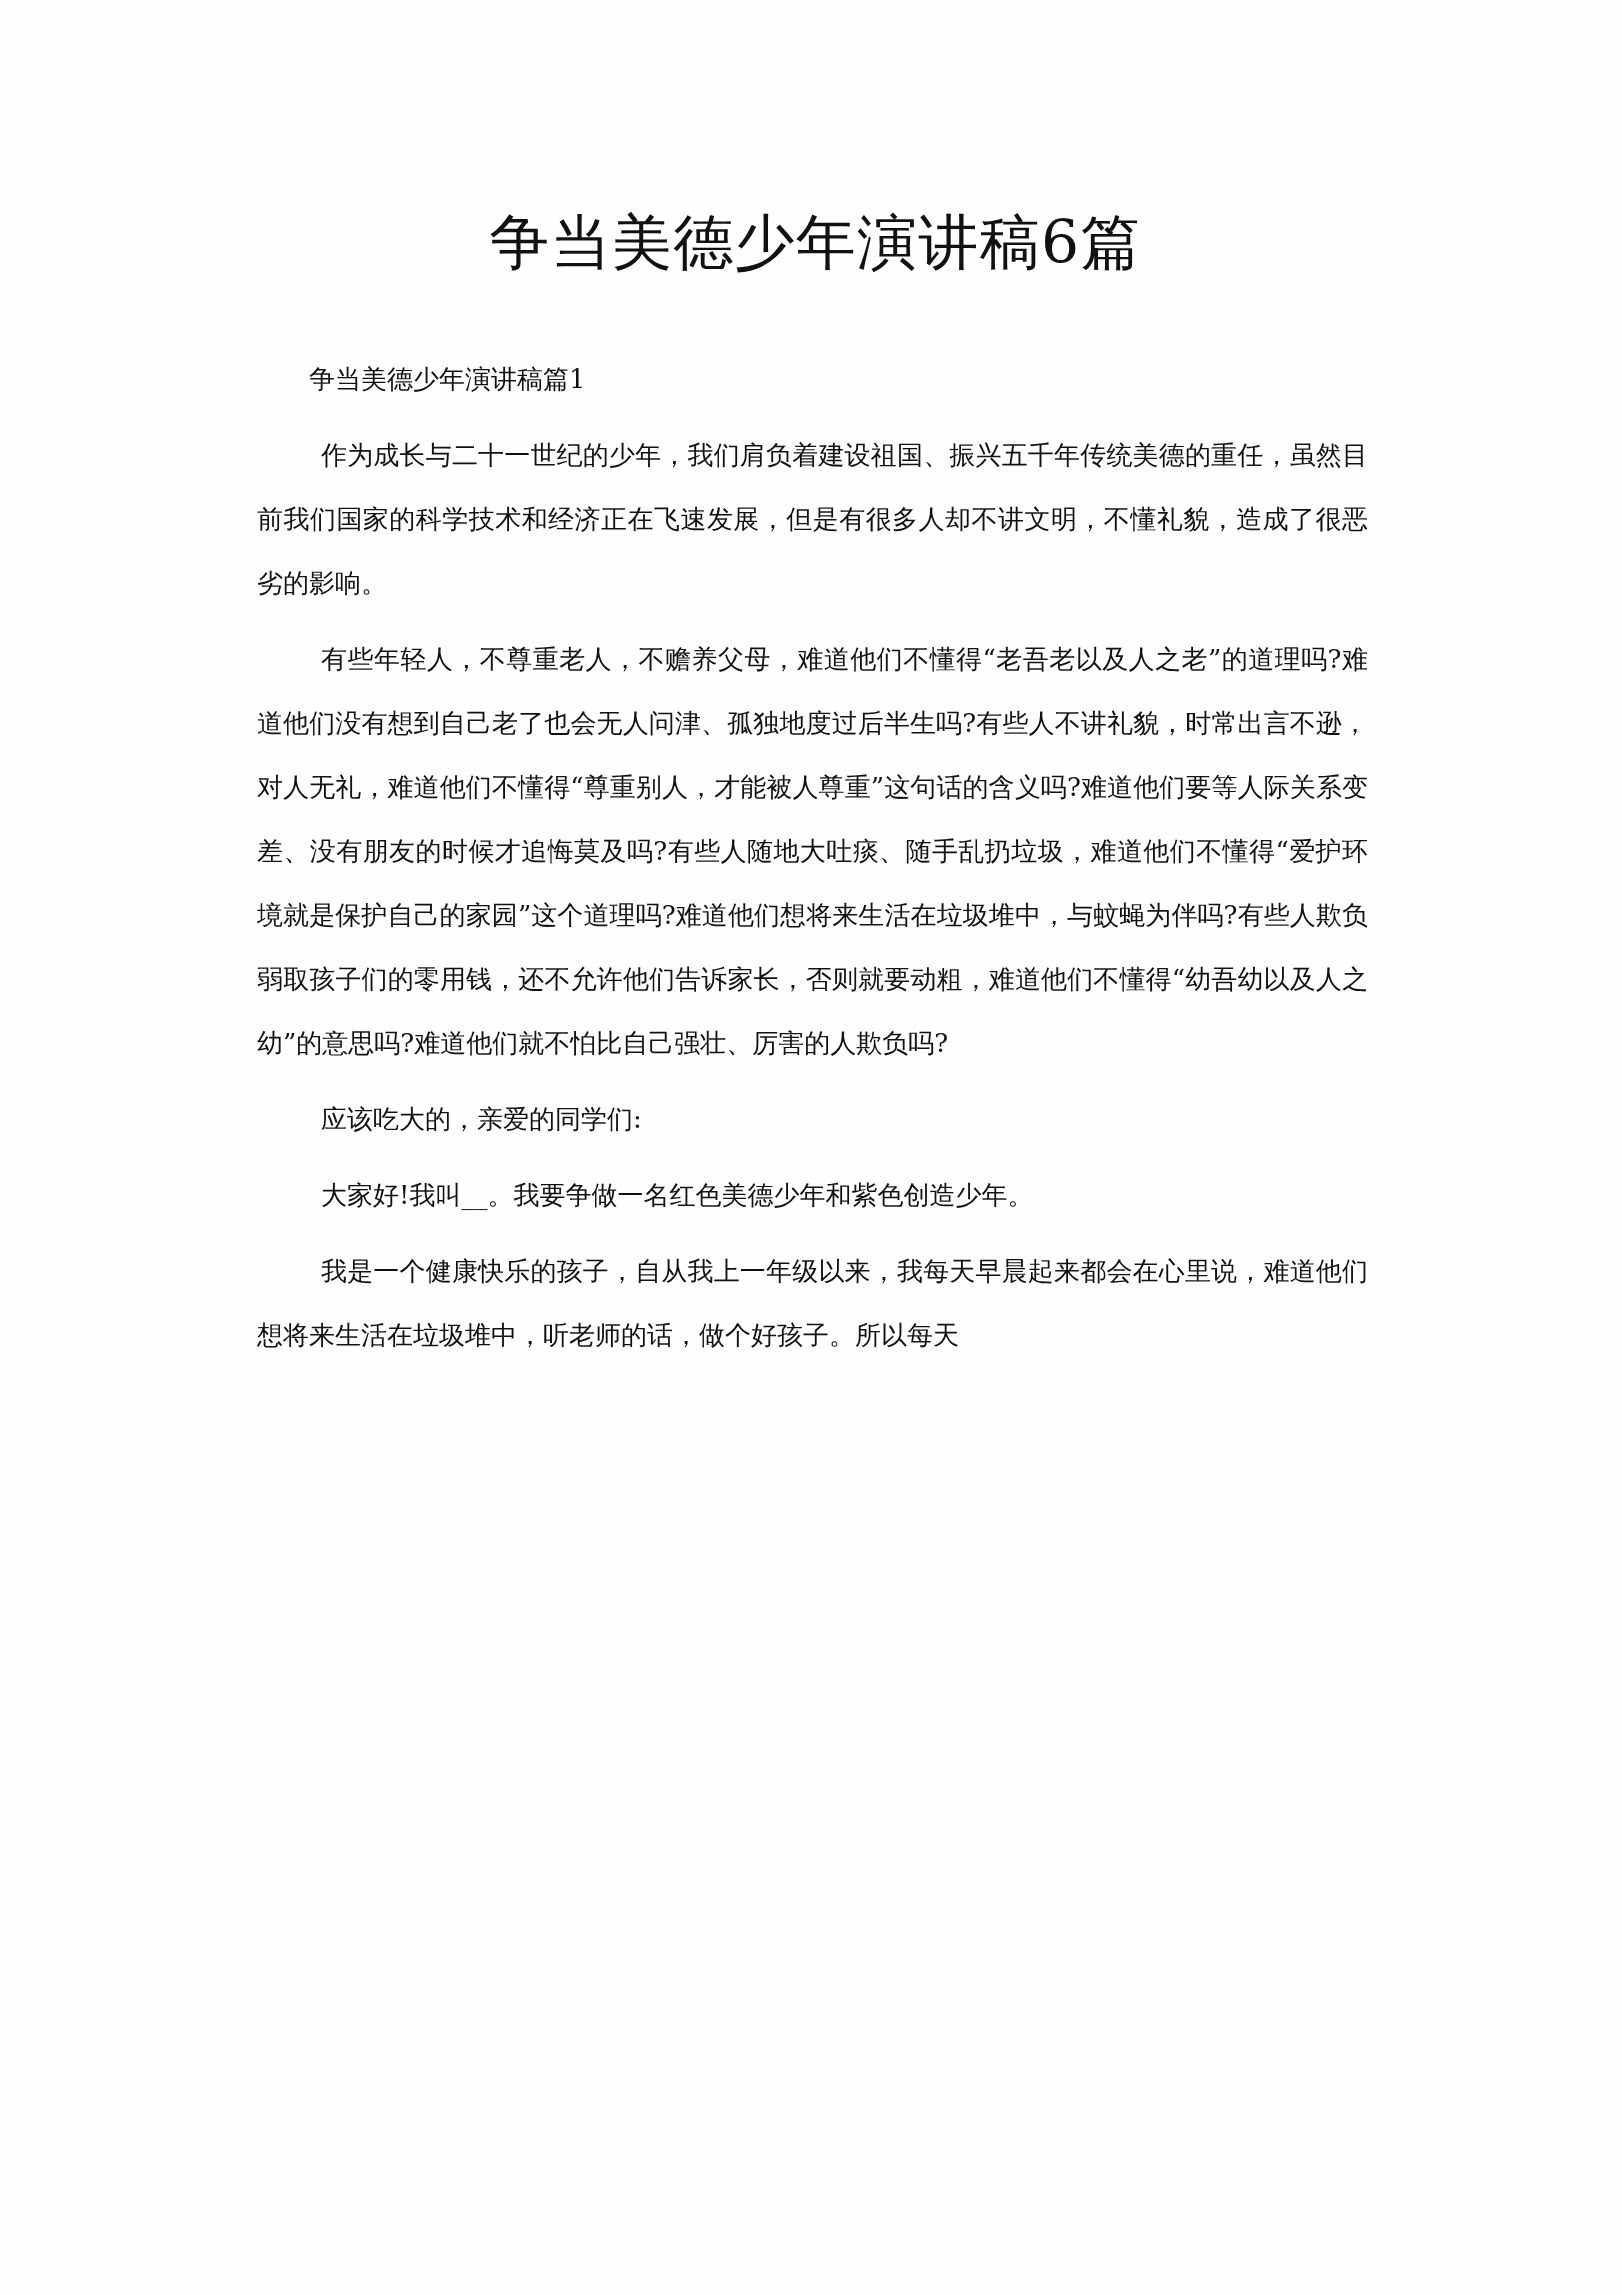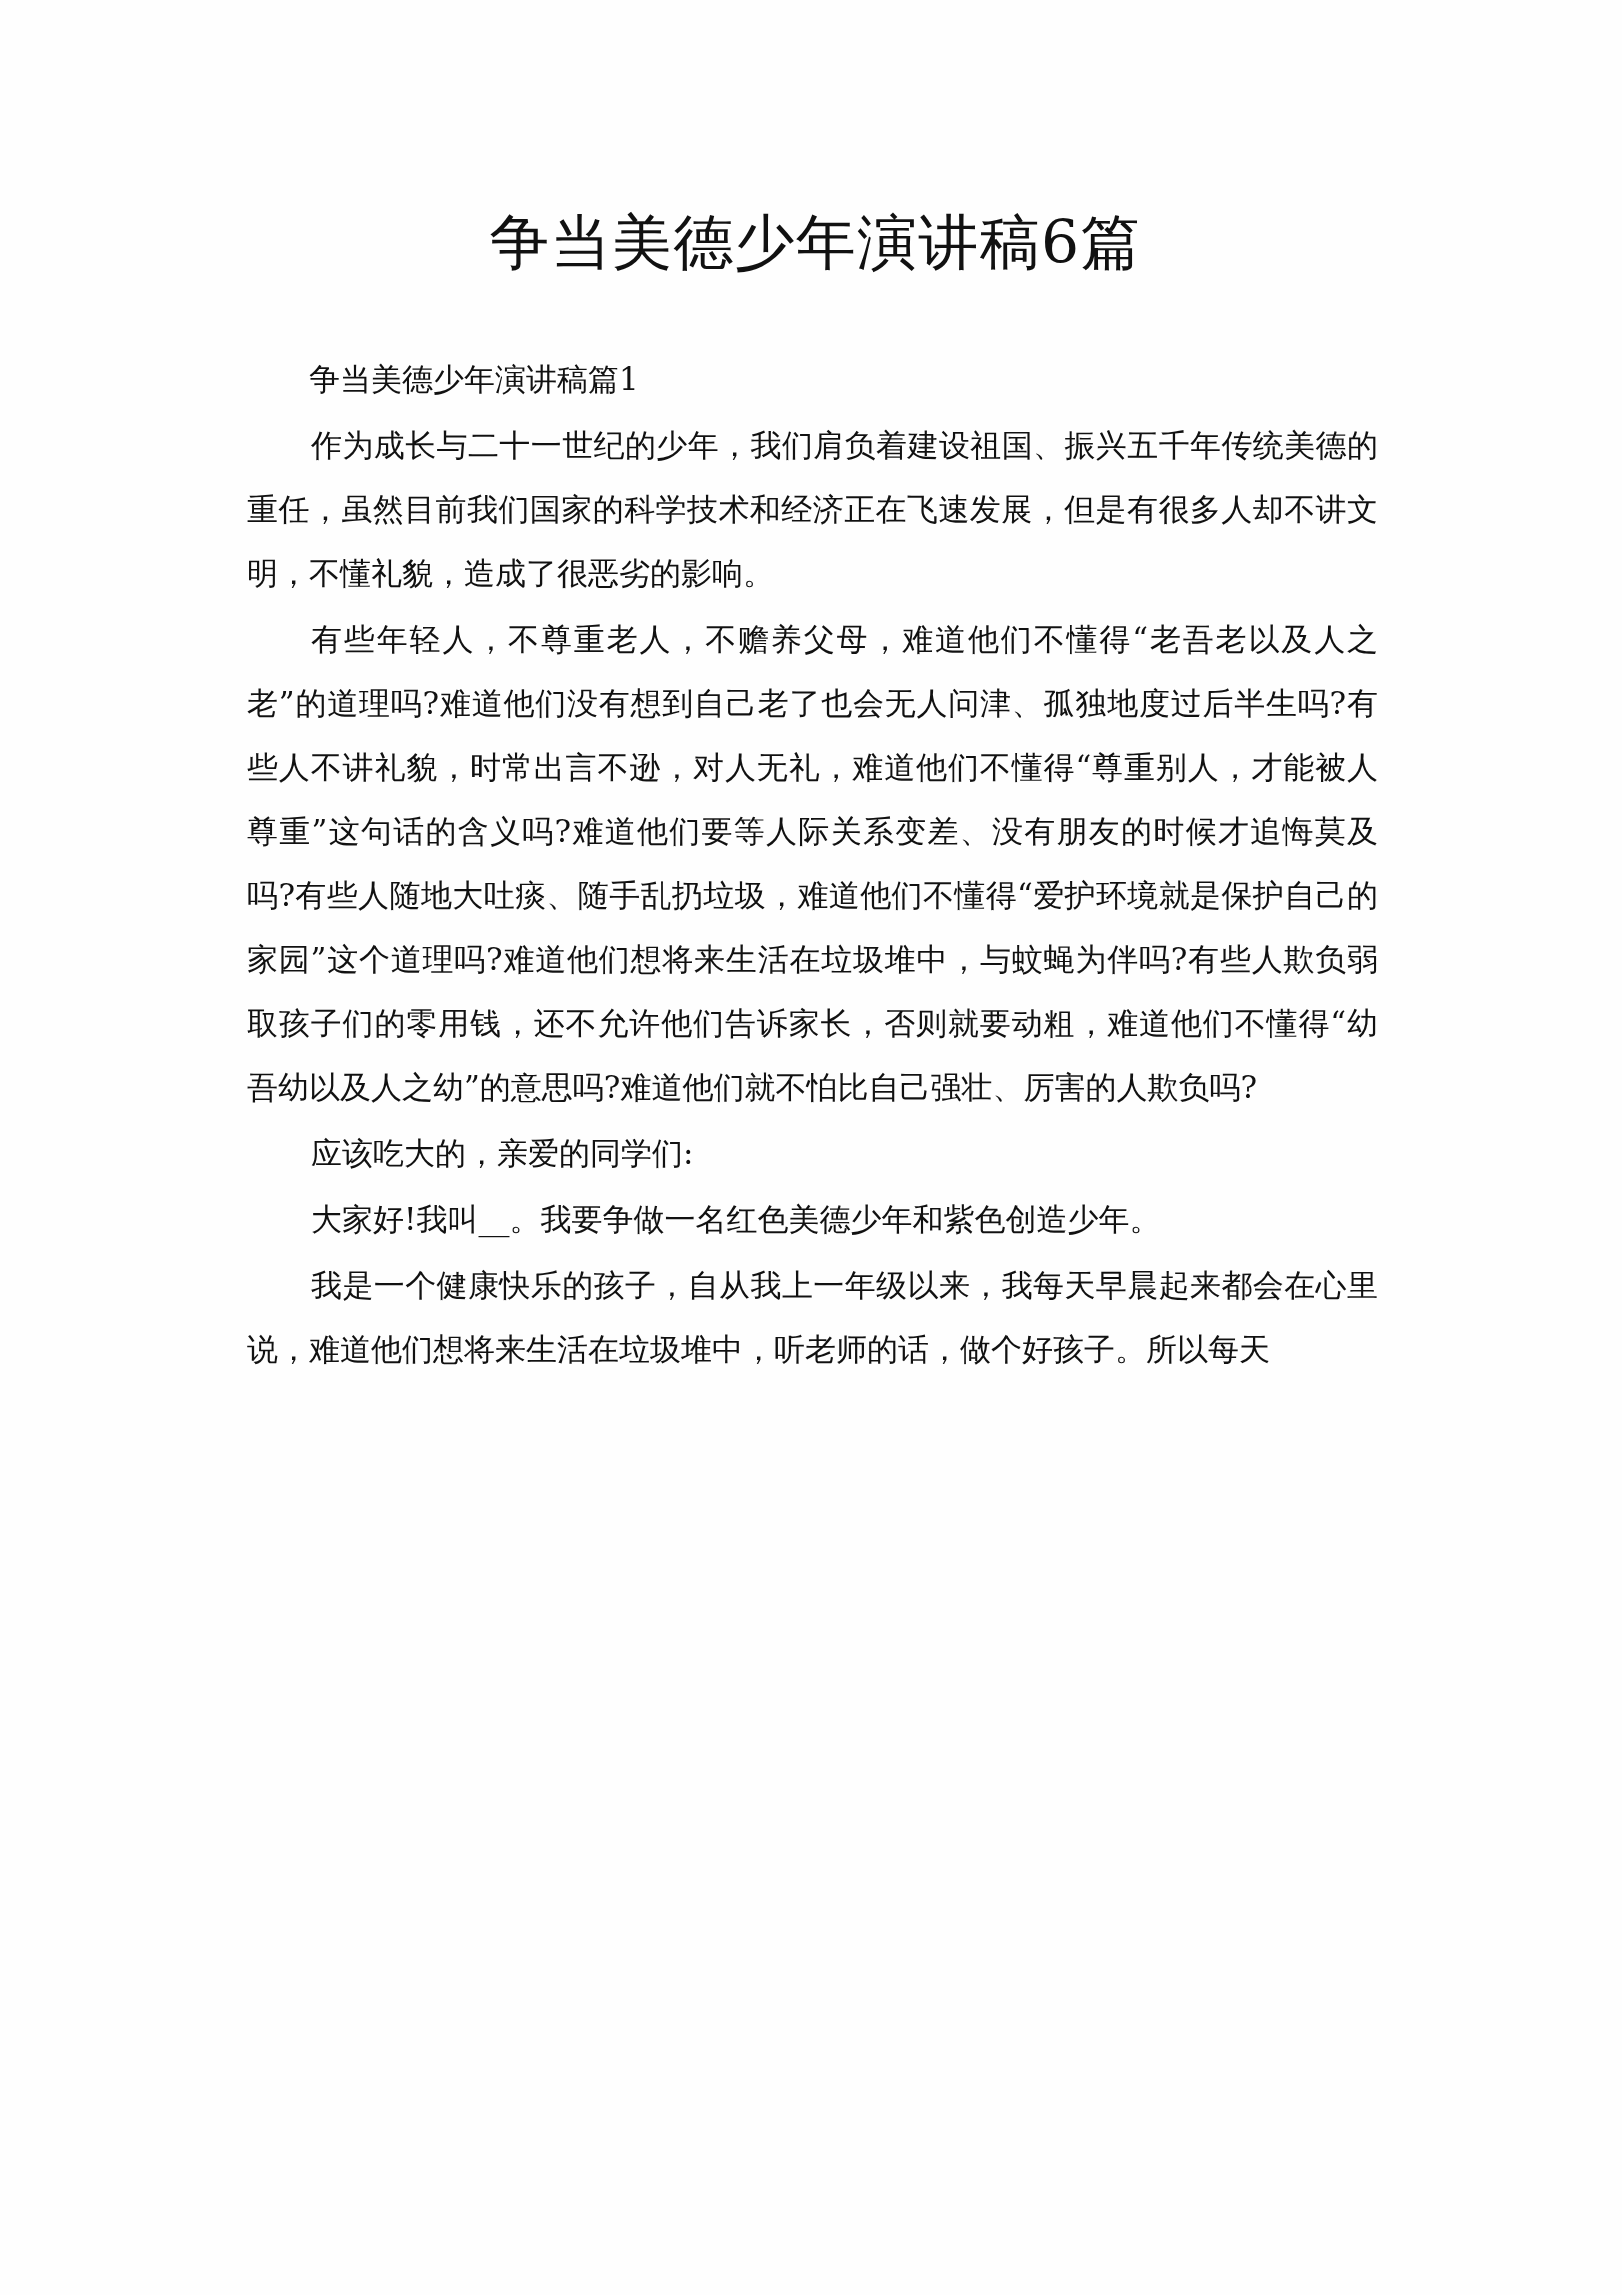--- a/index.html
+++ b/index.html
@@ -33,25 +33,25 @@
       line-height: 85px;
       letter-spacing: 1.3px;
       font-weight: normal;
       margin: 4px;
     }
     .content {
       position: absolute;
       left: 245px;
       top: 347px;
       width: 1135px;
-      font-size: 31px;
+      font-size: 26px;
       line-height: 64px;
     }
     .para {
-      margin: 2px;
+      margin: 12px;
       text-indent: 64px;
       text-align: justify;
       text-justify: inter-character;
     }
     .section-heading {
       margin: 0;
       text-indent: 64px;
     }
   </style>
 </head>

